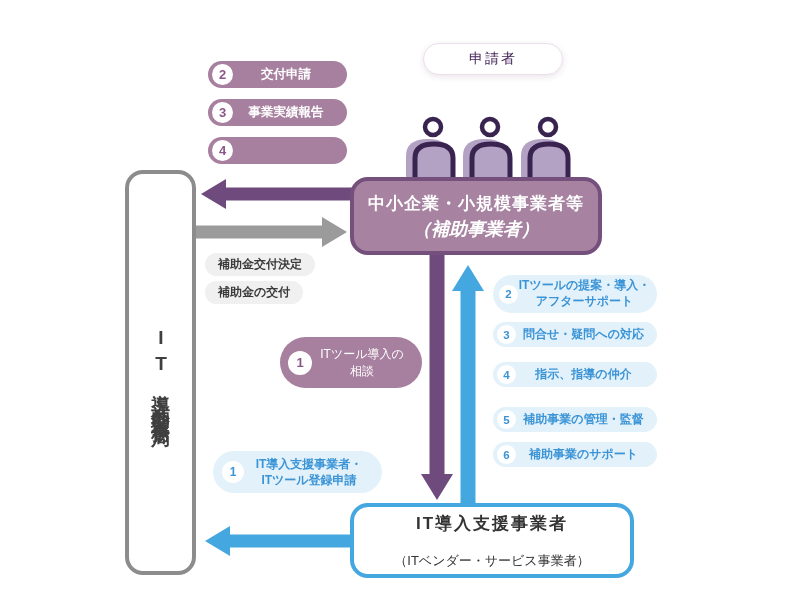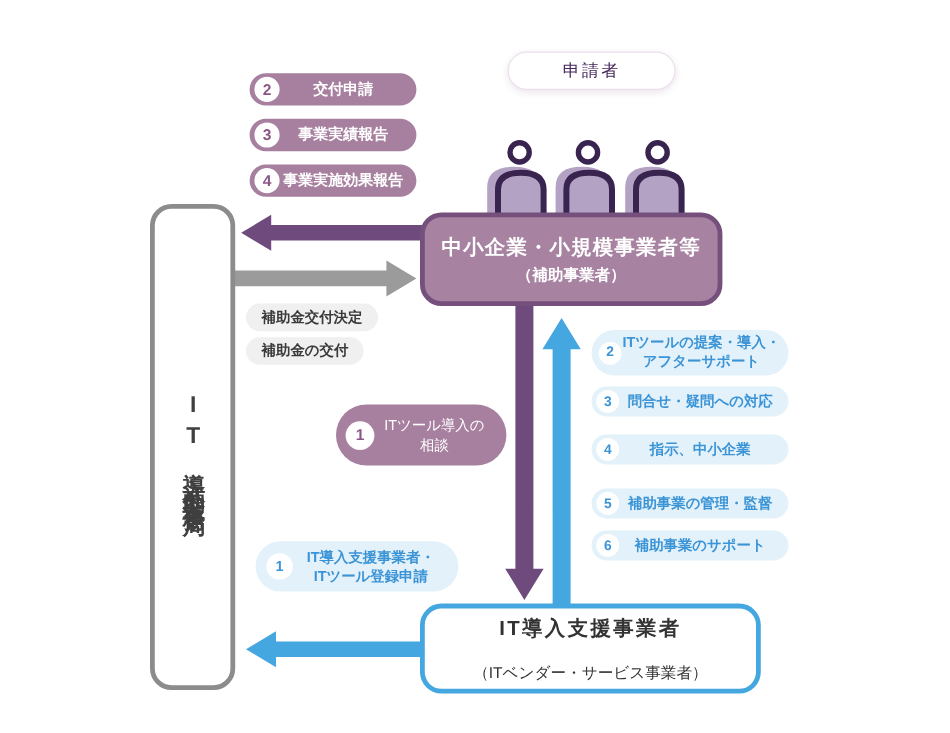--- a/index.html
+++ b/index.html
@@ -32,21 +32,21 @@
     display:flex; align-items:center; justify-content:center;
     font-size:14px; font-weight:normal; color:#44265a; letter-spacing:2px; }
 
   .person { position:absolute; top:116px; z-index:1; }
 
   
   .sme-box { position:absolute; left:350px; top:177px; width:252px; height:78px;
     background:#a783a1; border:4px solid #76507c; border-radius:18px; z-index:2;
     display:flex; flex-direction:column; align-items:center; justify-content:center; }
   .sme-box .t1 { color:#fff; font-size:17px; font-weight:bold; letter-spacing:1px; }
-  .sme-box .t2 { color:#fff; font-size:13px; font-weight:bold; margin-top:2px; }
+  .sme-box .t2 { color:#fff; font-size:18px; font-weight:bold; margin-top:2px;font-style:italic; }
 
   
   .out-pill { position:absolute; left:205px; height:23px; padding:0 13px;
     background:#f1f0f1; border-radius:12px; z-index:2;
     display:inline-flex; align-items:center; font-size:12px; font-weight:bold; color:#3a3a3a;
     white-space:nowrap; }
 
   
   .consult { position:absolute; left:280px; top:337px; width:142px; height:51px;
     background:#a77f9f; border-radius:26px; z-index:2; display:flex; align-items:center; }
@@ -105,21 +105,20 @@
   <div class="step-badge" style="top:61px">
     <span class="num">2</span>
     <span class="lbl">交付申請</span>
   </div>
   <div class="step-badge" style="top:99px">
     <span class="num">3</span>
     <span class="lbl">事業実績報告</span>
   </div>
   <div class="step-badge" style="top:137px">
     <span class="num">4</span>
-    <span class="lbl">事業実施効果報告</span>
   </div>
 
   <div class="applicant">申請者</div>
 
   <svg class="person" style="left:405px" width="54" height="62" viewBox="0 0 54 62">
     <path d="M1,62 L1,40 Q1,23 23,23 Q45,23 45,40 L45,62 Z" fill="#b3a2c3"></path>
     <path d="M10,62 L10,42 Q10,28 29,28 Q48,28 48,42 L48,62" fill="#b3a2c3" stroke="#39234f" stroke-width="5"></path>
     <circle cx="28" cy="11" r="8" fill="#fff" stroke="#39234f" stroke-width="4.5"></circle>
   </svg>
   <svg class="person" style="left:462px" width="54" height="62" viewBox="0 0 54 62">
@@ -155,21 +154,21 @@
       <span>ITツールの提案・導入・</span><br>
       <span>アフターサポート</span>
     </span>
   </div>
   <div class="sup one" style="top:322px">
     <span class="num">3</span>
     <span class="txt">問合せ・疑問への対応</span>
   </div>
   <div class="sup one" style="top:362px">
     <span class="num">4</span>
-    <span class="txt">指示、中小企業</span>
+    <span class="txt">指示、指導の仲介</span>
   </div>
   <div class="sup one" style="top:407px">
     <span class="num">5</span>
     <span class="txt">補助事業の管理・監督</span>
   </div>
   <div class="sup one" style="top:442px">
     <span class="num">6</span>
     <span class="txt">補助事業のサポート</span>
   </div>
 

